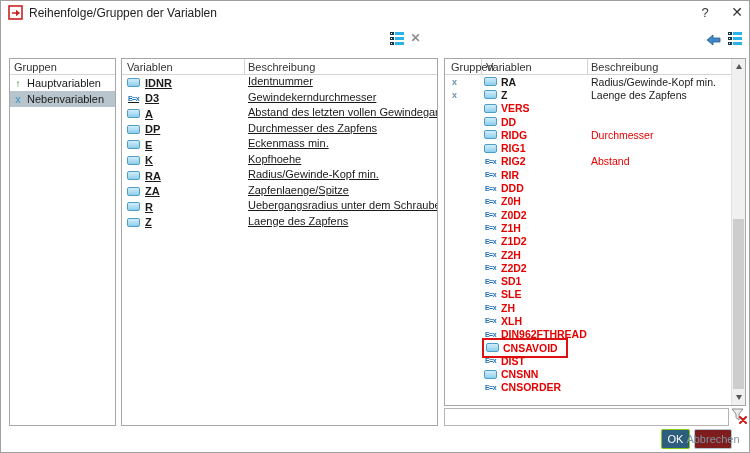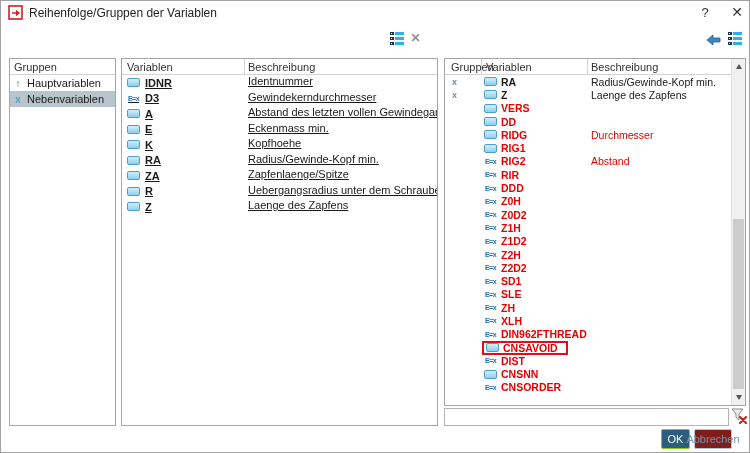--- a/index.html
+++ b/index.html
@@ -58,21 +58,21 @@
   .rh-group{width:37px;padding-left:6px;box-sizing:border-box;border-right:1px solid #d4d4d4;height:100%;display:flex;align-items:center;}
   .rh-var{width:106px;padding-left:4px;box-sizing:border-box;border-right:1px solid #d4d4d4;height:100%;display:flex;align-items:center;}
   .rh-desc{flex:1;padding-left:3px;display:flex;align-items:center;height:100%;}
   #right-header{width:286px;}
   #right-rows{width:286px;}
   .rrow{height:13.3px;display:flex;align-items:center;font-size:10.5px;color:#1a1a1a;}
   .rrow.red{color:#e60000;}
   .r-group{width:37px;box-sizing:border-box;padding-left:7px;font-size:9px;color:#6a93ad;font-weight:bold;}
   .r-main{width:106px;box-sizing:border-box;display:flex;align-items:center;}
   .nv-wrap{display:flex;align-items:center;gap:4px;padding:0 2px;height:13px;box-sizing:border-box;}
-  .nv-wrap.boxed{border:2px solid #dd1111;width:86px;height:14px;}
+  .nv-wrap.boxed{border:2px solid #dd1111;width:86px;height:20px;}
   .r-name{font-weight:bold;white-space:nowrap;}
   .r-desc{flex:1;padding-left:3px;white-space:nowrap;overflow:hidden;}
 
   
   #scrollbar{position:absolute;right:0;top:0;width:14px;height:100%;background:#f0f0f0;border-left:1px solid #e2e2e2;box-sizing:border-box;}
   .sb-arrow{position:absolute;left:0;width:13px;height:15px;display:flex;align-items:center;justify-content:center;}
   #sb-up{top:0;}
   #sb-down{bottom:0;}
   .tri-up{width:0;height:0;border-left:3.5px solid transparent;border-right:3.5px solid transparent;border-bottom:5px solid #555;}
   .tri-down{width:0;height:0;border-left:3.5px solid transparent;border-right:3.5px solid transparent;border-top:5px solid #555;}
@@ -172,20 +172,27 @@
       <div class="mrow">
         <div class="m-name-cell">
           <span class="var-icon"></span>
           <span class="m-name">A</span>
         </div>
         <div class="m-desc">Abstand des letzten vollen Gewindeganges...</div>
       </div>
       <div class="mrow">
         <div class="m-name-cell">
           <span class="var-icon"></span>
+          <span class="m-name">DP</span>
+        </div>
+        <div class="m-desc">Durchmesser des Zapfens</div>
+      </div>
+      <div class="mrow">
+        <div class="m-name-cell">
+          <span class="var-icon"></span>
           <span class="m-name">E</span>
         </div>
         <div class="m-desc">Eckenmass min.</div>
       </div>
       <div class="mrow">
         <div class="m-name-cell">
           <span class="var-icon"></span>
           <span class="m-name">K</span>
         </div>
         <div class="m-desc">Kopfhoehe</div>

